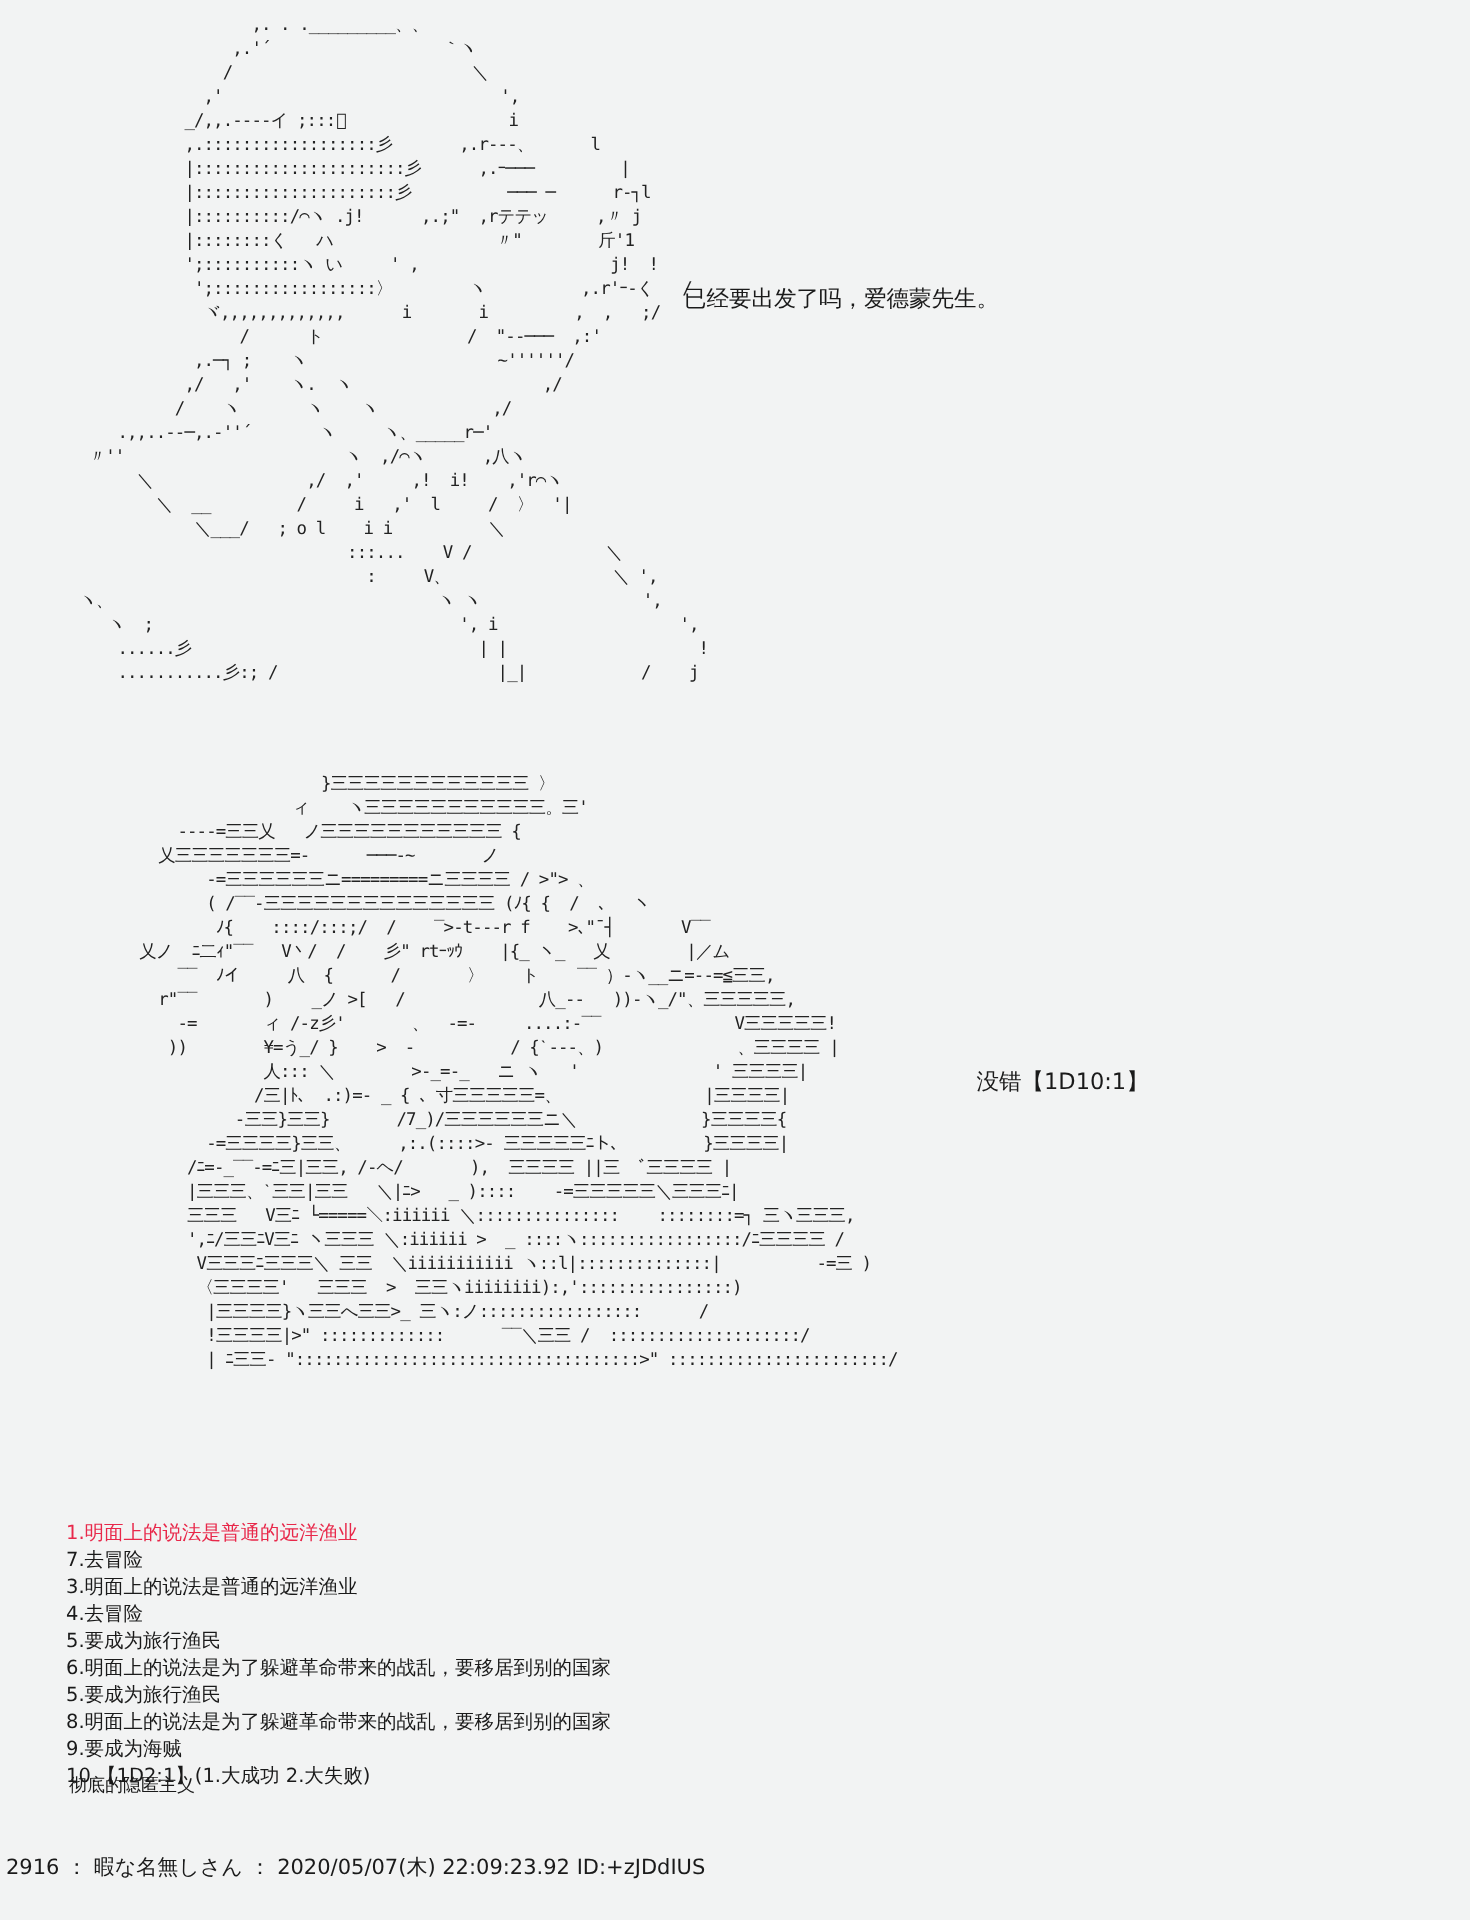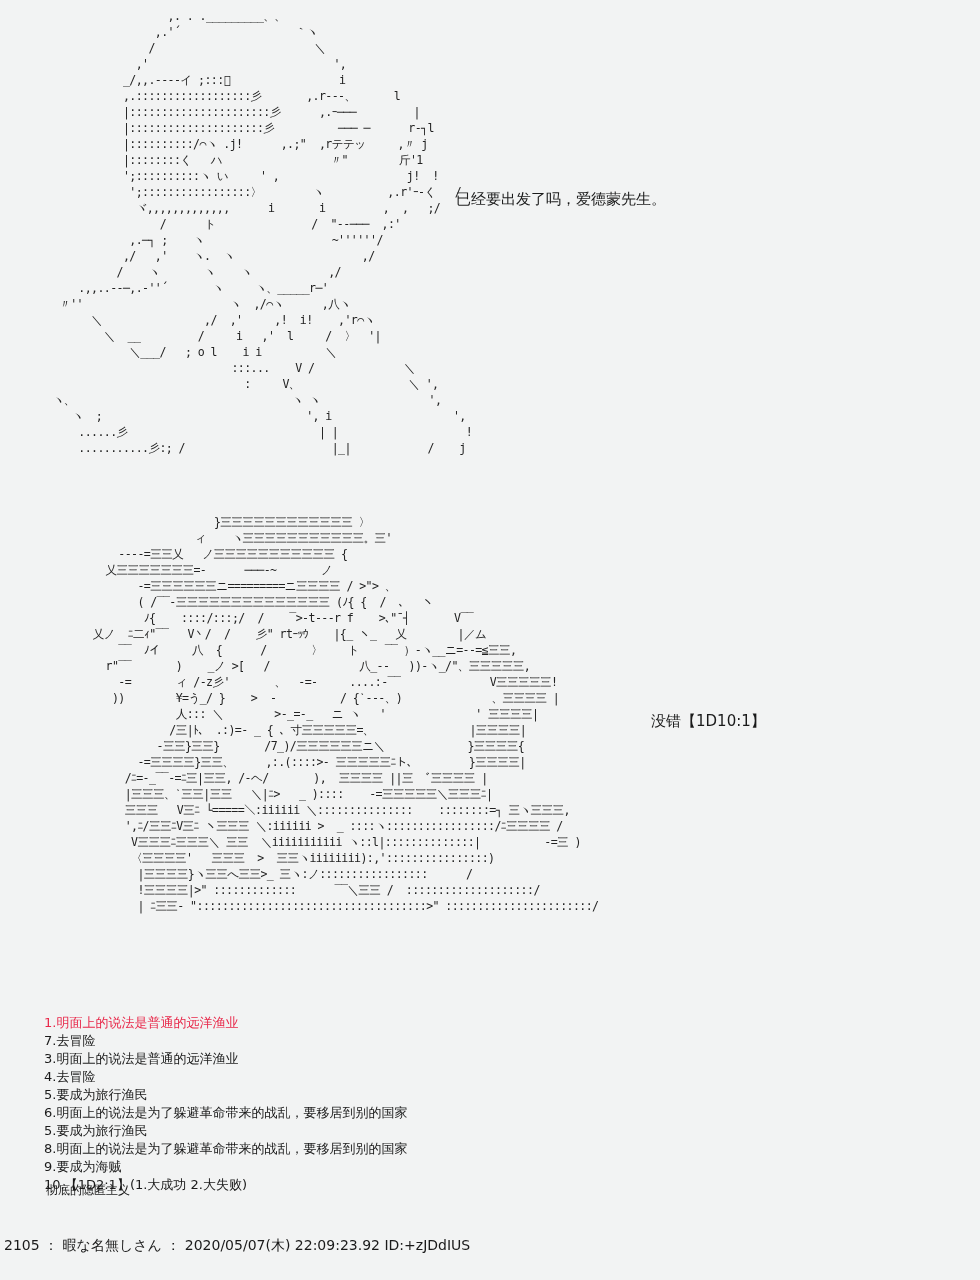--- a/index.html
+++ b/index.html
@@ -130,20 +130,20 @@
   <div class="choice">9.要成为海贼</div>
   <div class="choice">10.【1D2:1】(1.大成功  2.大失败)</div>
 </div>
 
 <div class="reply" id="reply-1">
   <div class="reply-body">彻底的隐匿主义</div>
 </div>
 
 <div class="reply" id="reply-2">
   <div class="reply-header">
-    <span>2105</span>
+    <span>2916</span>
     <span>：</span>
     <span>暇な名無しさん</span>
     <span>：</span>
     <span>2020/05/07(木) 22:09:23.92</span>
     <span>ID:+zJDdIUS</span>
   </div>
 </div>
 
 </body></html>

